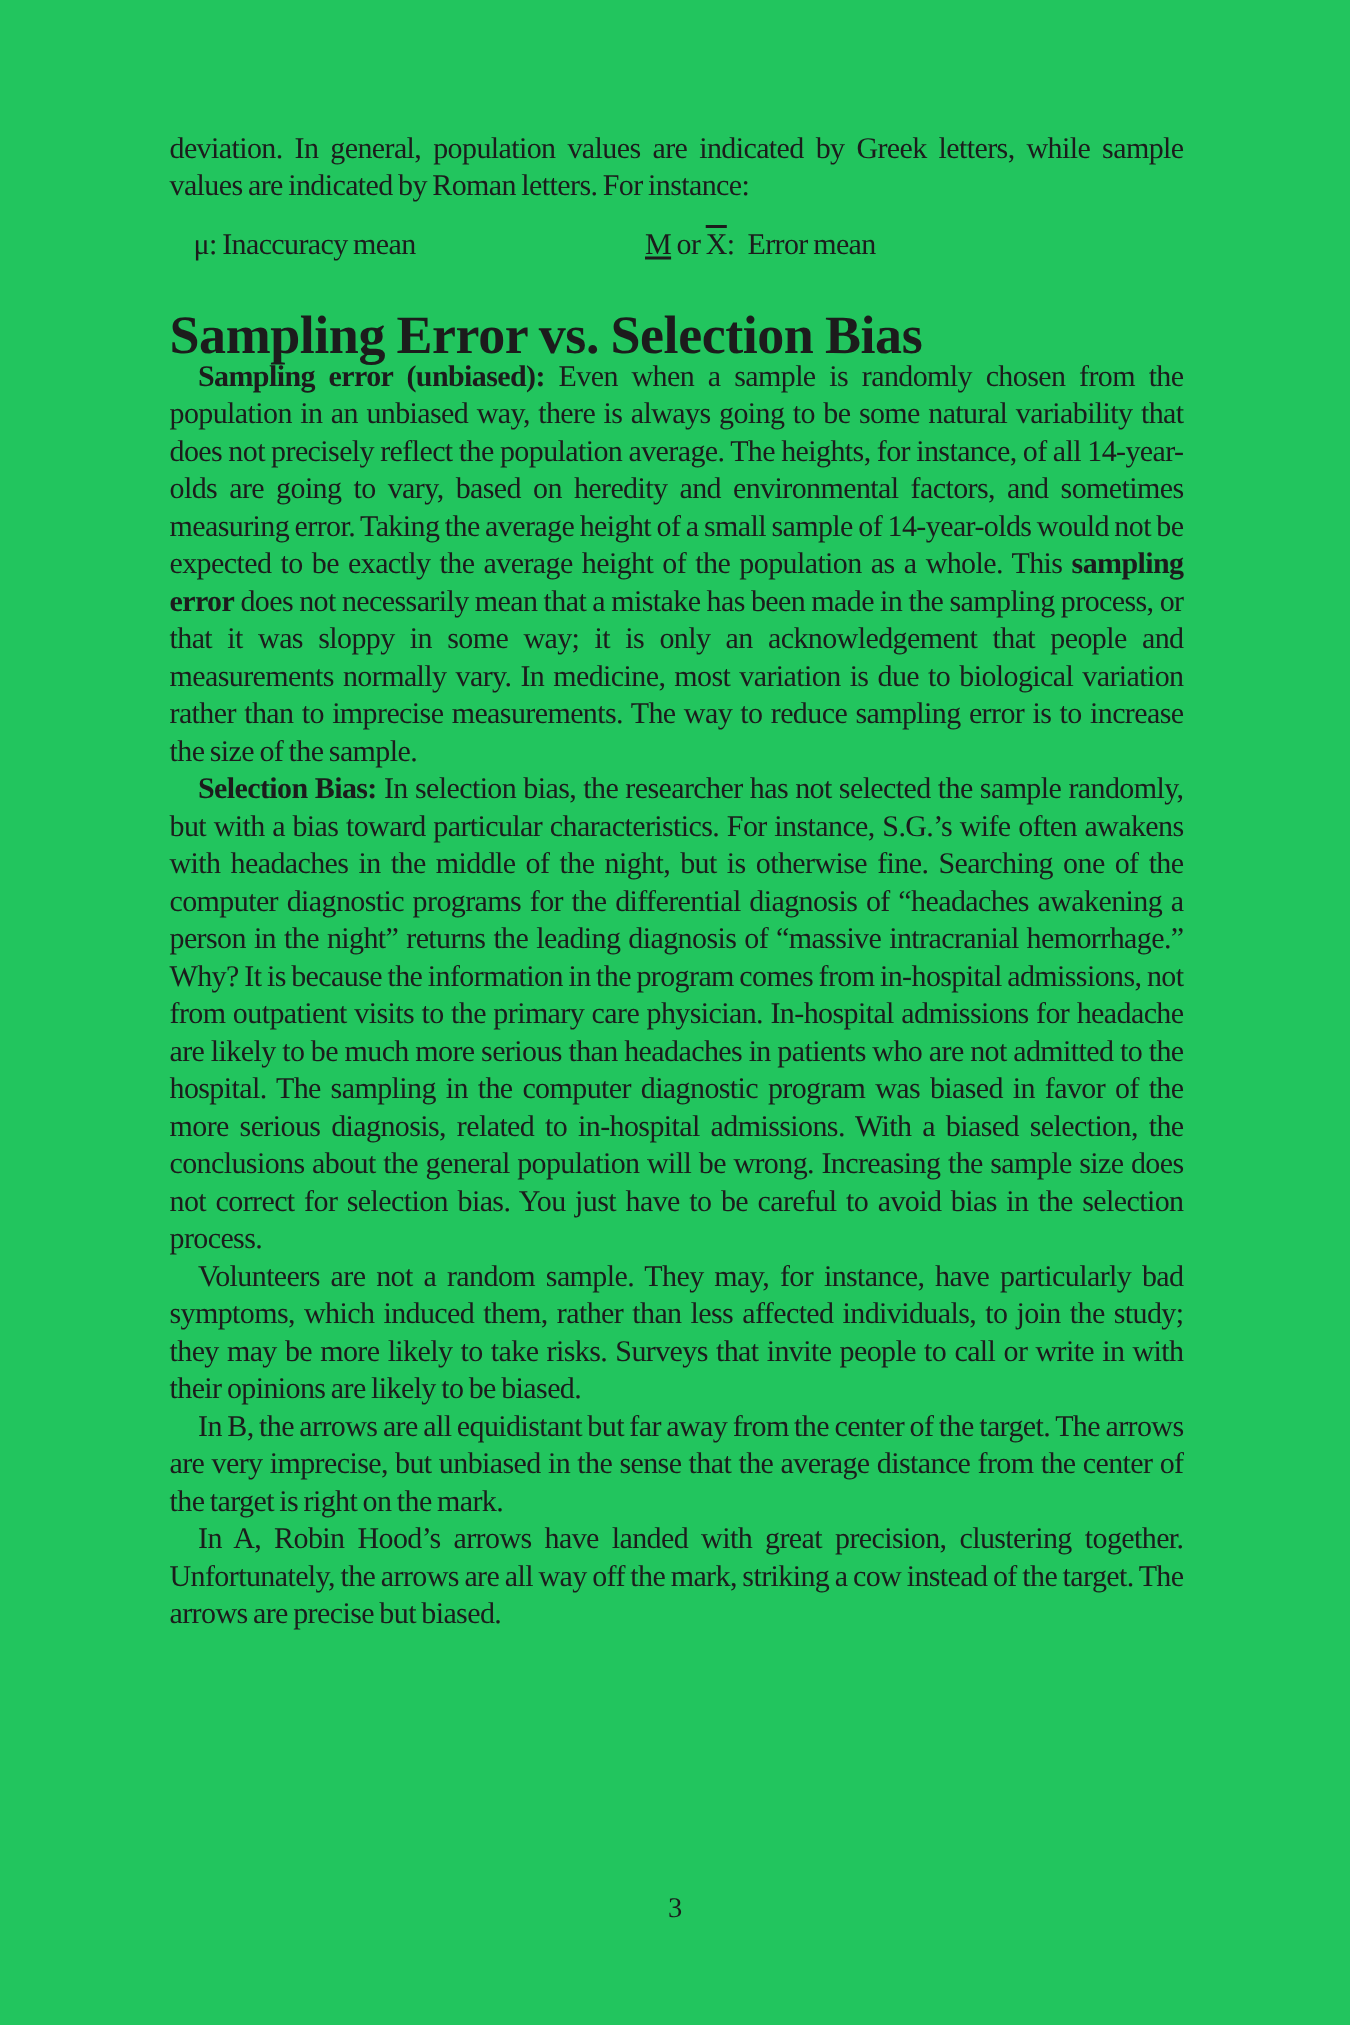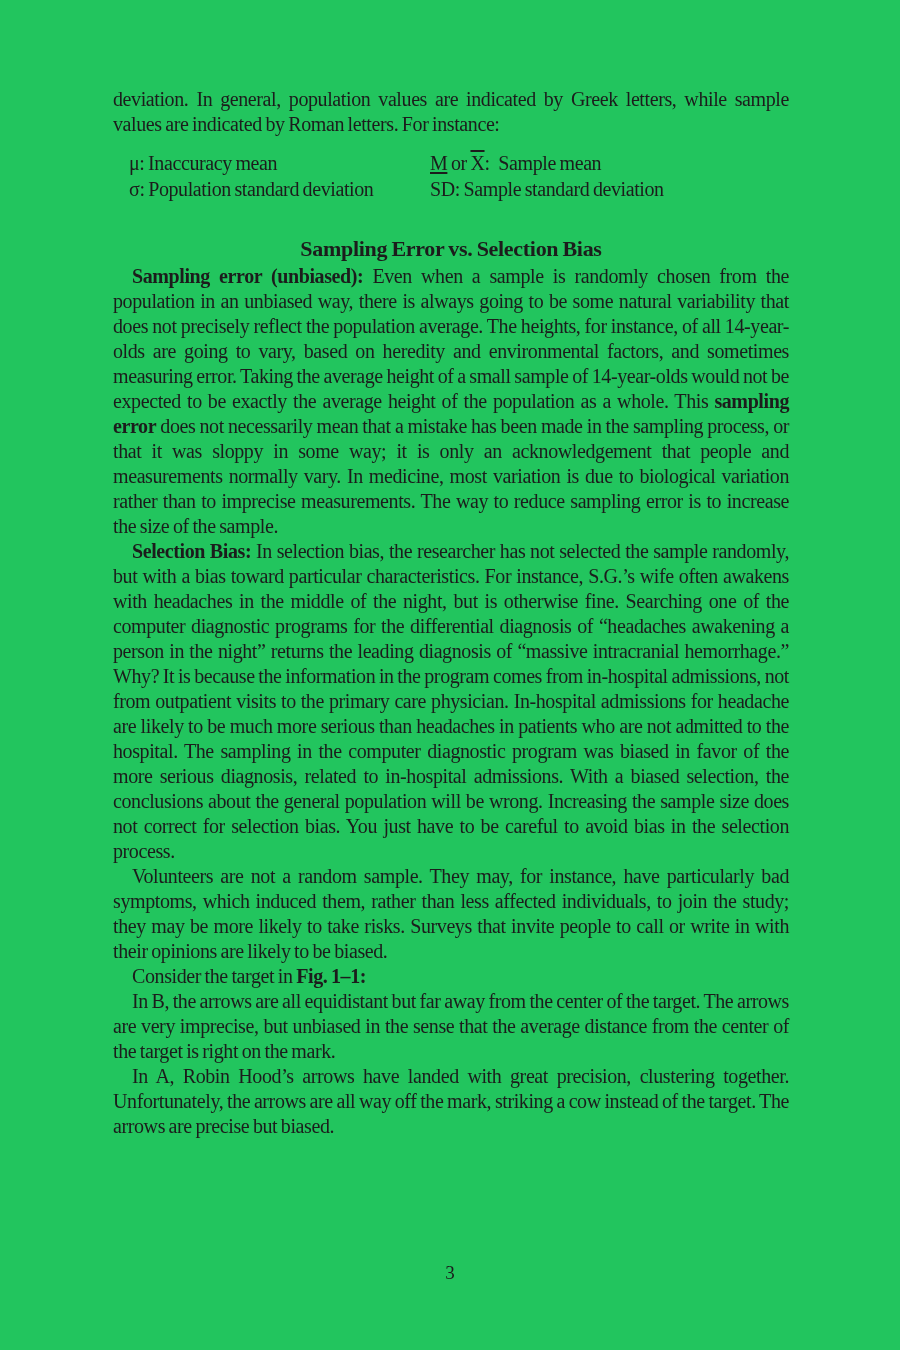--- a/index.html
+++ b/index.html
@@ -45,25 +45,25 @@
     display: grid;
     grid-template-columns: 301px 1fr;
     line-height: 25.5px;
     text-align: left;
   }
   .u  { text-decoration: underline; text-underline-offset: 2px; }
   .ov { text-decoration: overline; }
   .g-right .lbl { margin-left: 5px; }
   h1.section-heading {
     margin: 31px 0 0 0;
-    font-size: 22px;
+    font-size: 36px;
     line-height: 31px;
     font-weight: bold;
     letter-spacing: -0.3px;
-    text-align: center;
+    text-align: left;
   }
   .b { font-weight: bold; }
   .i { }
   .footer {
     position: absolute;
     left: 0;
     top: 1261px;
     width: 900px;
     text-align: center;
     font-size: 19px;
@@ -83,45 +83,34 @@
     <div class="glossary">
       <div class="g-row">
         <div class="g-left">
           <span>μ:</span>
           <span>Inaccuracy mean</span>
         </div>
         <div class="g-right">
           <span class="u">M</span>
           <span>or</span>
           <span class="ov">X</span><span>:</span>
-          <span class="lbl">Sample mean</span>
-        </div>
-      </div>
-      <div class="g-row">
-        <div class="g-left">
-          <span>σ:</span>
-          <span>Population standard deviation</span>
-        </div>
-        <div class="g-right">
-          <span>SD:</span>
-          <span>Sample standard deviation</span>
+          <span class="lbl">Error mean</span>
         </div>
       </div>
     </div>
 
     <h1 class="section-heading">Sampling Error vs. Selection Bias</h1>
 
     <p class="body indent after-heading"><span class="b">Sampling error (unbiased): </span><span>Even when a sample is randomly chosen from the population in an unbiased way, there is always going to be some natural variability that does not precisely reflect the population average. The heights, for instance, of all 14-year-olds are going to vary, based on heredity and environmental factors, and sometimes measuring error. Taking the average height of a small sample of 14-year-olds would not be expected to be exactly the average height of the population as a whole. This </span><span class="b">sampling error</span><span> does not necessarily mean that a mistake has been made in the sampling process, or that it was sloppy in some way; it is only an acknowledgement that people and measurements normally vary. In medicine, most variation is due to biological variation rather than to imprecise measurements. The way to reduce sampling error is to increase the size of the sample.</span></p>
 
     <p class="body indent"><span class="b">Selection Bias: </span><span>In </span><span class="i">selection bias</span><span>, the researcher has not selected the sample randomly, but with a bias toward particular characteristics. For instance, S.G.’s wife often awakens with headaches in the middle of the night, but is otherwise fine. Searching one of the computer diagnostic programs for the differential diagnosis of “headaches awakening a person in the night” returns the leading diagnosis of “massive intracranial hemorrhage.” Why? It is because the information in the program comes from in-hospital admissions, not from outpatient visits to the primary care physician. In-hospital admissions for headache are likely to be much more serious than headaches in patients who are not admitted to the hospital. The sampling in the computer diagnostic program was biased in favor of the more serious diagnosis, related to in-hospital admissions. With a biased selection, the conclusions about the general population will be wrong. Increasing the sample size does not correct for selection bias. You just have to be careful to avoid bias in the selection process.</span></p>
 
     <p class="body indent"><span>Volunteers are not a random sample. They may, for instance, have particularly bad symptoms, which induced them, rather than less affected individuals, to join the study; they may be more likely to take risks. Surveys that invite people to call or write in with their opinions are likely to be biased.</span></p>
 
 
-    <p class="body indent after-heading"><span>Consider the target in </span><span class="b">Fig. 1–1:</span></p>
 
     <p class="body indent"><span>In B, the arrows are all equidistant but far away from the center of the target. The arrows are very </span><span class="i">imprecise, but unbiased</span><span> in the sense that the average distance from the center of the target is right on the mark.</span></p>
 
     <p class="body indent"><span>In A, Robin Hood’s arrows have landed with great precision, clustering together. Unfortunately, the arrows are all way off the mark, striking a cow instead of the target. The arrows are </span><span class="i">precise but biased</span><span>.</span></p>
 
   </main>
 
   <footer class="footer">
     <span>3</span>
   </footer>

